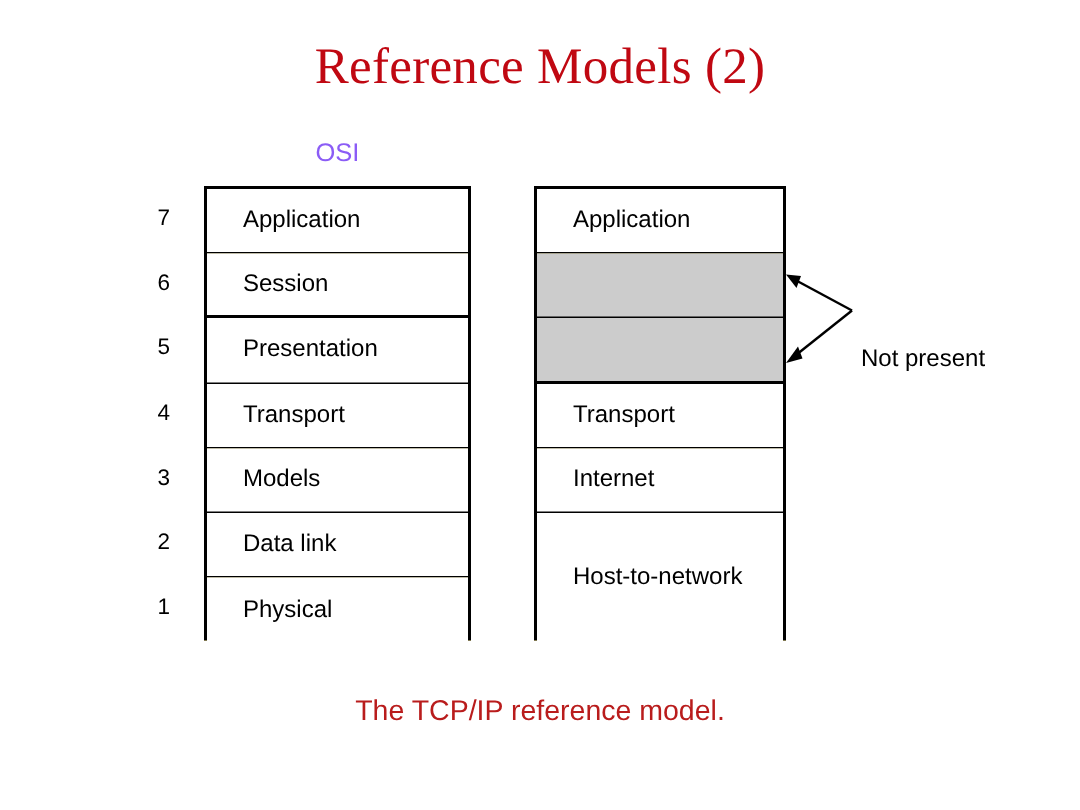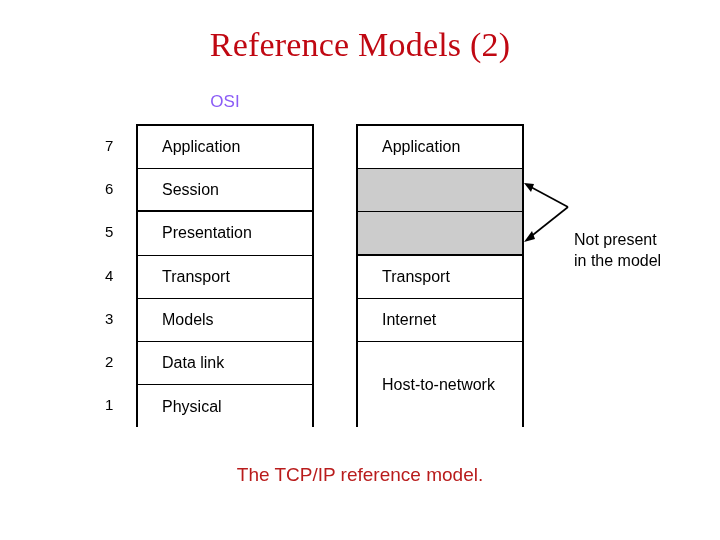--- a/index.html
+++ b/index.html
@@ -164,18 +164,17 @@
 
   <svg class="arrows-svg" viewBox="0 0 60 70">
     <line x1="50" y1="31" x2="11" y2="10" stroke="#000000" stroke-width="1.6"></line>
     <polygon points="6,7 16,8 13,16" fill="#000000"></polygon>
     <line x1="50" y1="31" x2="11" y2="62" stroke="#000000" stroke-width="1.6"></line>
     <polygon points="6,66 14,55 17,63" fill="#000000"></polygon>
   </svg>
 
   <div class="annotation">
     <div>Not present</div>
-    <div>in the model</div>
   </div>
 
   <div class="caption">The TCP/IP reference model.</div>
 
 </div>
 
 </body></html>

